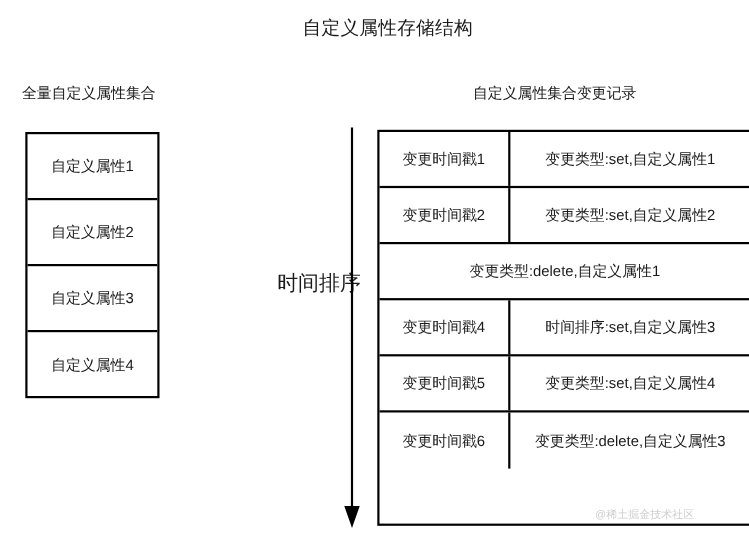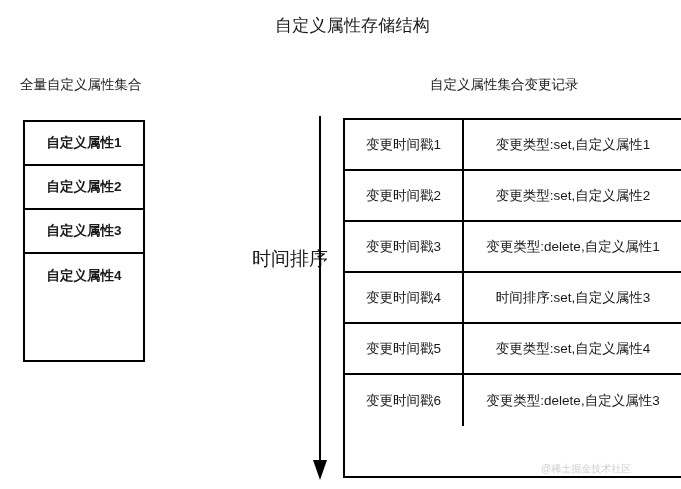--- a/index.html
+++ b/index.html
@@ -62,22 +62,21 @@
     width: 341px;
     height: 360px;
   }
   .grid-row {
     display: flex;
     box-sizing: border-box;
     border-bottom: 2px solid #000000;
     height: 51px;
   }
   #attributes-table .grid-row {
-    height: 44px;
-    font-weight: bold;
+    height: 60px;
   }
   #attributes-table .grid-row:last-child,
   #changelog-table .grid-row:last-child {
     border-bottom: none;
   }
   .grid-cell {
     box-sizing: border-box;
     display: flex;
     align-items: center;
     justify-content: center;
@@ -160,21 +159,20 @@
   <div id="changelog-table" class="grid-table">
     <div class="grid-row">
       <div class="grid-cell cell-timestamp">变更时间戳1</div>
       <div class="grid-cell cell-changetype">变更类型:set,自定义属性1</div>
     </div>
     <div class="grid-row">
       <div class="grid-cell cell-timestamp">变更时间戳2</div>
       <div class="grid-cell cell-changetype">变更类型:set,自定义属性2</div>
     </div>
     <div class="grid-row">
-      <div class="grid-cell cell-timestamp">变更时间戳3</div>
       <div class="grid-cell cell-changetype">变更类型:delete,自定义属性1</div>
     </div>
     <div class="grid-row">
       <div class="grid-cell cell-timestamp">变更时间戳4</div>
       <div class="grid-cell cell-changetype">时间排序:set,自定义属性3</div>
     </div>
     <div class="grid-row">
       <div class="grid-cell cell-timestamp">变更时间戳5</div>
       <div class="grid-cell cell-changetype">变更类型:set,自定义属性4</div>
     </div>

